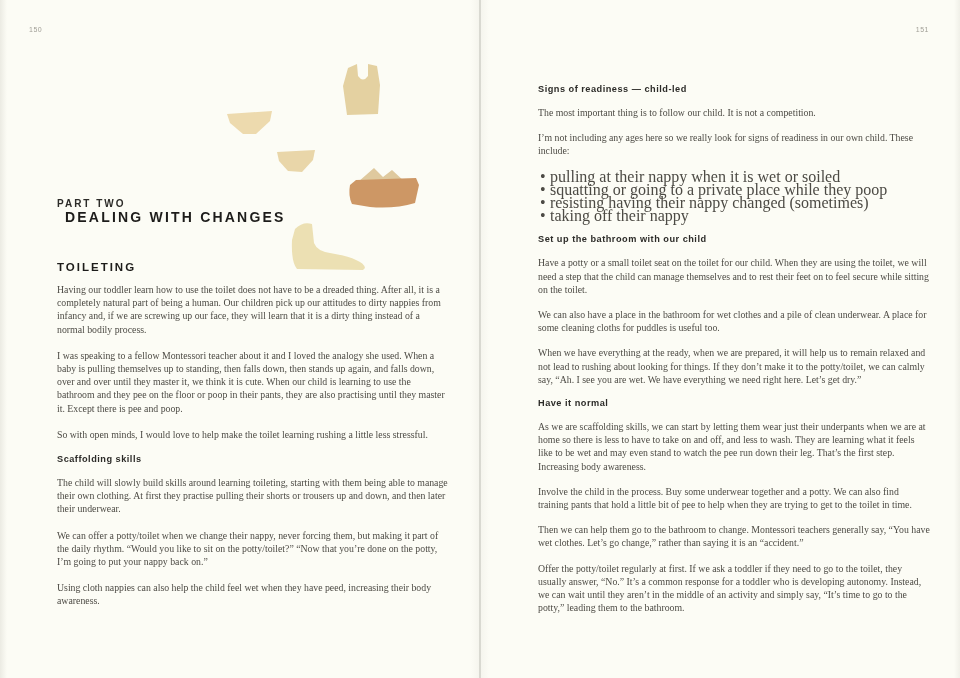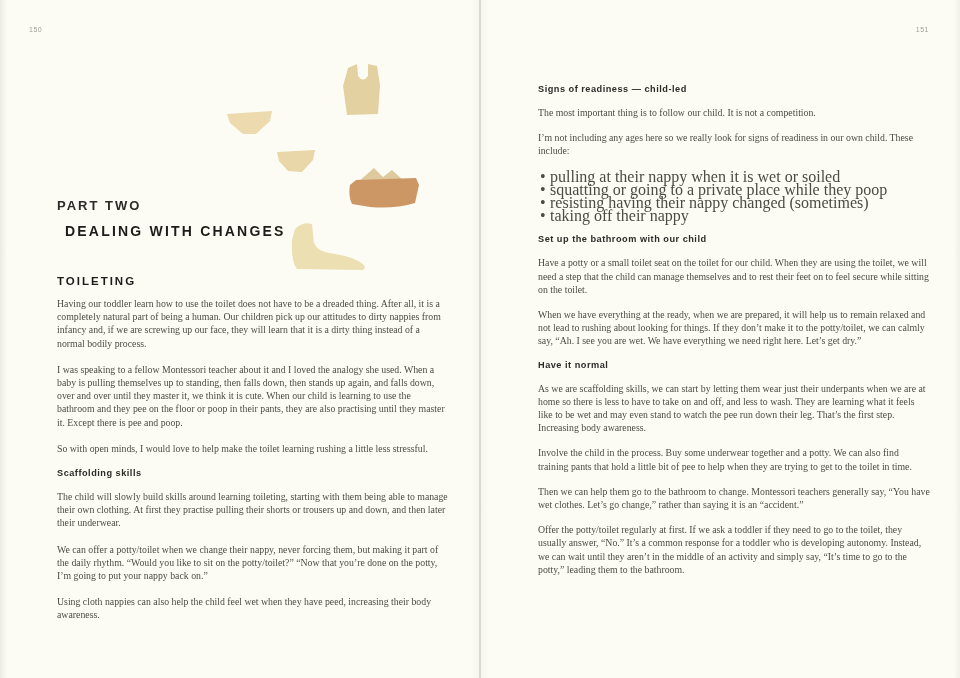--- a/index.html
+++ b/index.html
@@ -33,21 +33,21 @@
   .pagenum.pn-right { right:31px; }
 
   .illus { position:absolute; left:0; top:0; pointer-events:none; }
 
   .col { position:absolute; width:392px; }
   .col-left  { left:57px;  top:198px; }
   .col-right { left:538px; top:84px; }
 
   .part-label {
     font-family:"Liberation Sans", sans-serif; font-weight:bold;
-    font-size:13px; letter-spacing:2px; color:#2c2b28; margin:0 0 10px 0;
+    font-size:10px; letter-spacing:2px; color:#2c2b28; margin:0 0 0 0;
   }
   .chapter-title {
     font-family:"Liberation Sans", sans-serif; font-weight:bold;
     font-size:14px; letter-spacing:2.2px; color:#1d1c1a; margin:0 0 36px 0;padding-left:8px;
   }
   .section-title {
     font-family:"Liberation Sans", sans-serif; font-weight:bold;
     font-size:11.5px; letter-spacing:2px; color:#1d1c1a; margin:0 0 10px 0;
   }
   .subhead, .sec-heading {
@@ -116,20 +116,21 @@
     <p class="body-p tight">I’m not including any ages here so we really look for signs of readiness in our own child. These include:</p>
     <ul class="bullets">
       <li>pulling at their nappy when it is wet or soiled</li>
       <li>squatting or going to a private place while they poop</li>
       <li>resisting having their nappy changed (sometimes)</li>
       <li>taking off their nappy</li>
     </ul>
 
     <h3 class="sec-heading">Set up the bathroom with our child</h3>
     <p class="body-p">Have a potty or a small toilet seat on the toilet for our child. When they are using the toilet, we will need a step that the child can manage themselves and to rest their feet on to feel secure while sitting on the toilet.</p>
+    <p class="body-p">We can also have a place in the bathroom for wet clothes and a pile of clean underwear. A place for some cleaning cloths for puddles is useful too.</p>
     <p class="body-p">When we have everything at the ready, when we are prepared, it will help us to remain relaxed and not lead to rushing about looking for things. If they don’t make it to the potty/toilet, we can calmly say, “Ah. I see you are wet. We have everything we need right here. Let’s get dry.”</p>
 
     <h3 class="sec-heading">Have it normal</h3>
     <p class="body-p">As we are scaffolding skills, we can start by letting them wear just their underpants when we are at home so there is less to have to take on and off, and less to wash. They are learning what it feels like to be wet and may even stand to watch the pee run down their leg. That’s the first step. Increasing body awareness.</p>
     <p class="body-p">Involve the child in the process. Buy some underwear together and a potty. We can also find training pants that hold a little bit of pee to help when they are trying to get to the toilet in time.</p>
     <p class="body-p">Then we can help them go to the bathroom to change. Montessori teachers generally say, “You have wet clothes. Let’s go change,” rather than saying it is an “accident.”</p>
     <p class="body-p">Offer the potty/toilet regularly at first. If we ask a toddler if they need to go to the toilet, they usually answer, “No.” It’s a common response for a toddler who is developing autonomy. Instead, we can wait until they aren’t in the middle of an activity and simply say, “It’s time to go to the potty,” leading them to the bathroom.</p>
   </div>
 
 </div>

